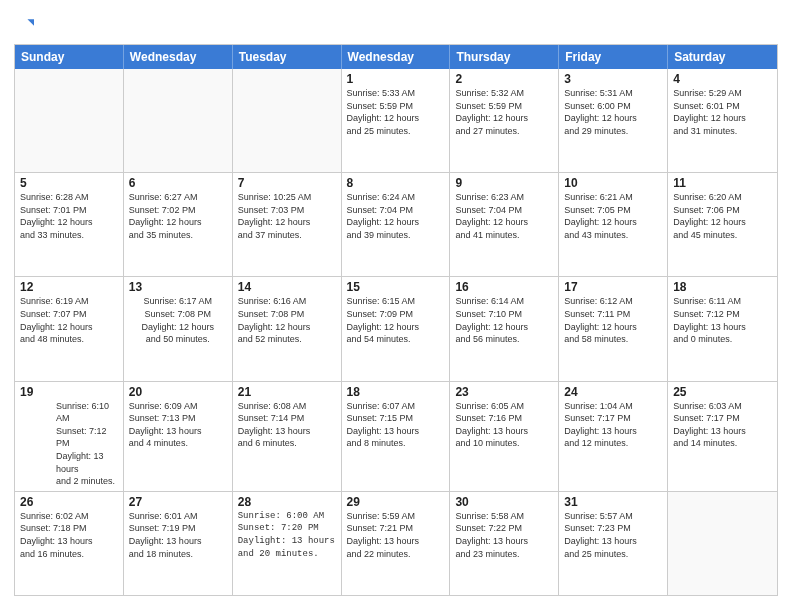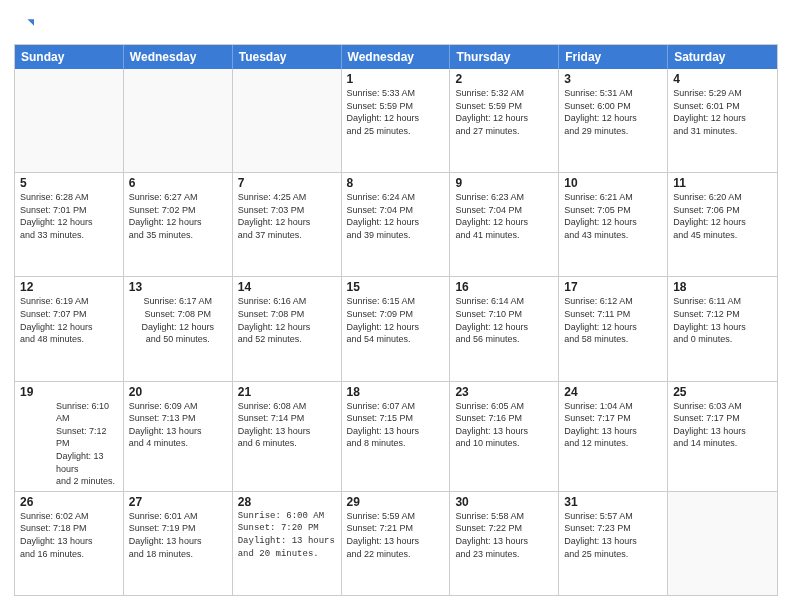--- a/index.html
+++ b/index.html
@@ -186,21 +186,21 @@
           </div>
           <div class="day-cell">
             <span class="day-num">6</span>
             <div class="day-info" style="white-space: pre-line;">Sunrise: 6:27 AM
 Sunset: 7:02 PM
 Daylight: 12 hours
 and 35 minutes.</div>
           </div>
           <div class="day-cell">
             <span class="day-num">7</span>
-            <div class="day-info" style="white-space: pre-line;">Sunrise: 4:25 AM
+            <div class="day-info" style="white-space: pre-line;">Sunrise: 10:25 AM
 Sunset: 7:03 PM
 Daylight: 12 hours
 and 37 minutes.</div>
           </div>
           <div class="day-cell">
             <span class="day-num">8</span>
             <div class="day-info" style="white-space: pre-line;">Sunrise: 6:24 AM
 Sunset: 7:04 PM
 Daylight: 12 hours
 and 39 minutes.</div>

